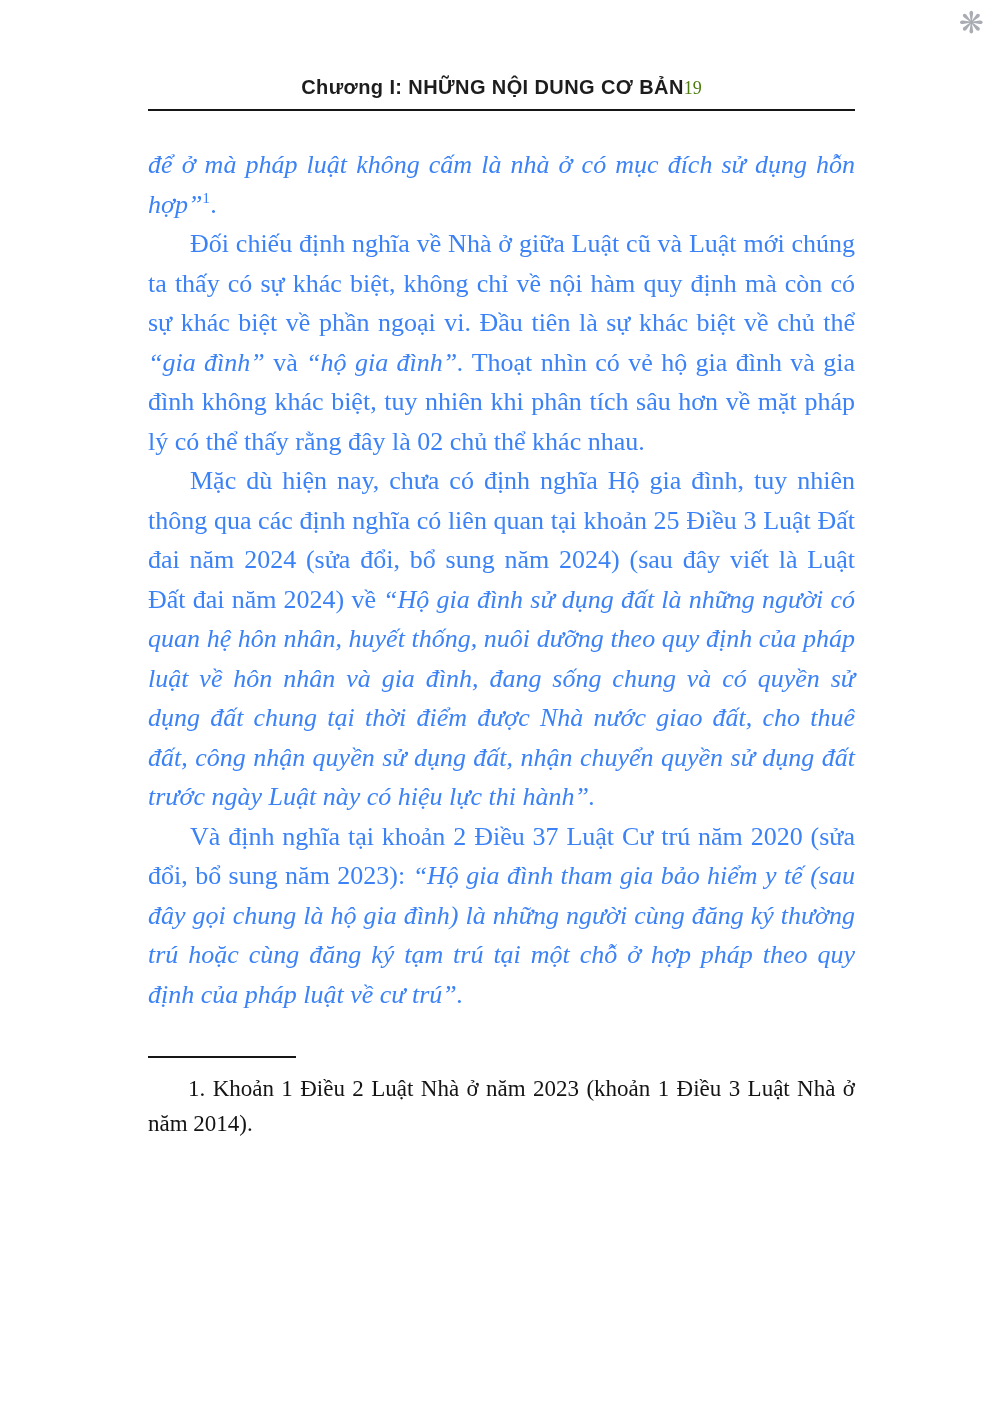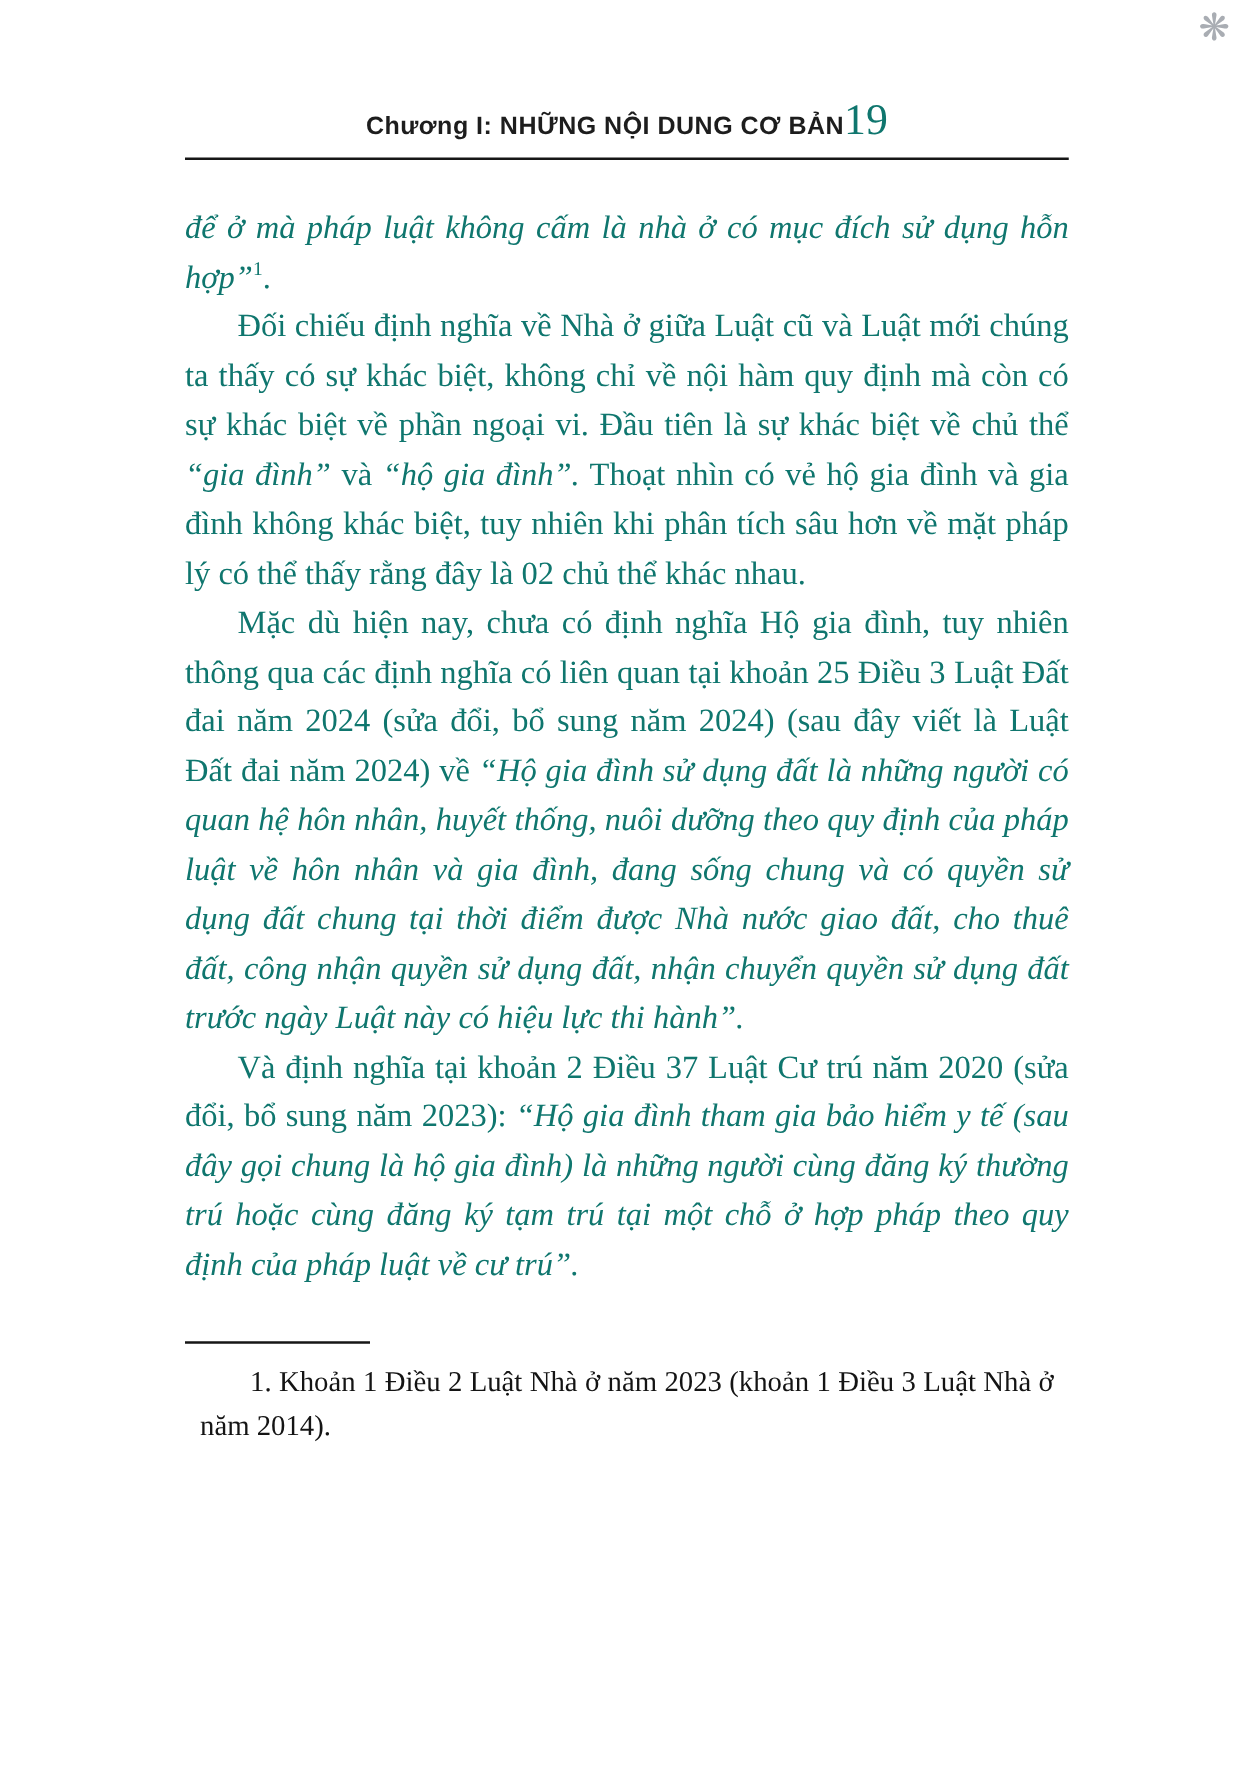--- a/index.html
+++ b/index.html
@@ -35,35 +35,35 @@
   }
   .chapter-title {
     font-family: "Liberation Sans", sans-serif;
     font-weight: bold;
     font-size: 20px;
     letter-spacing: 0.4px;
     color: #1d1d1d;
   }
   .page-number {
     font-family: "Liberation Serif", serif;
-    font-size: 35px;
-    color: #0f766e;
+    font-size: 18px;
+    color: #4d7c0f;
   }
   .header-rule {
     border: 0;
     border-top: 2.5px solid #161616;
     margin: 10px 0 0 0;
   }
   .body-text {
     margin-top: 34px;
     font-family: "Liberation Serif", serif;
     font-size: 26px;
     line-height: 1.52;
     text-align: justify;
-    color: #0f766e;
+    color: #3b82f6;
   }
   .para {
     margin: 0;
     text-indent: 42px;
   }
   .para.no-indent {
     text-indent: 0;
   }
   .it {
     font-style: italic;
@@ -76,21 +76,21 @@
   .footnote-block {
     margin-top: 42px;
   }
   .footnote-rule {
     border: 0;
     border-top: 2px solid #161616;
     width: 148px;
     margin: 0 0 14px 0;
   }
   .footnote {
-    margin: 12px;
+    margin: 0;
     font-family: "Liberation Serif", serif;
     font-size: 23px;
     line-height: 1.5;
     text-align: justify;
     text-indent: 40px;
     color: #141414;
   }
 </style>
 </head>
 <body>

